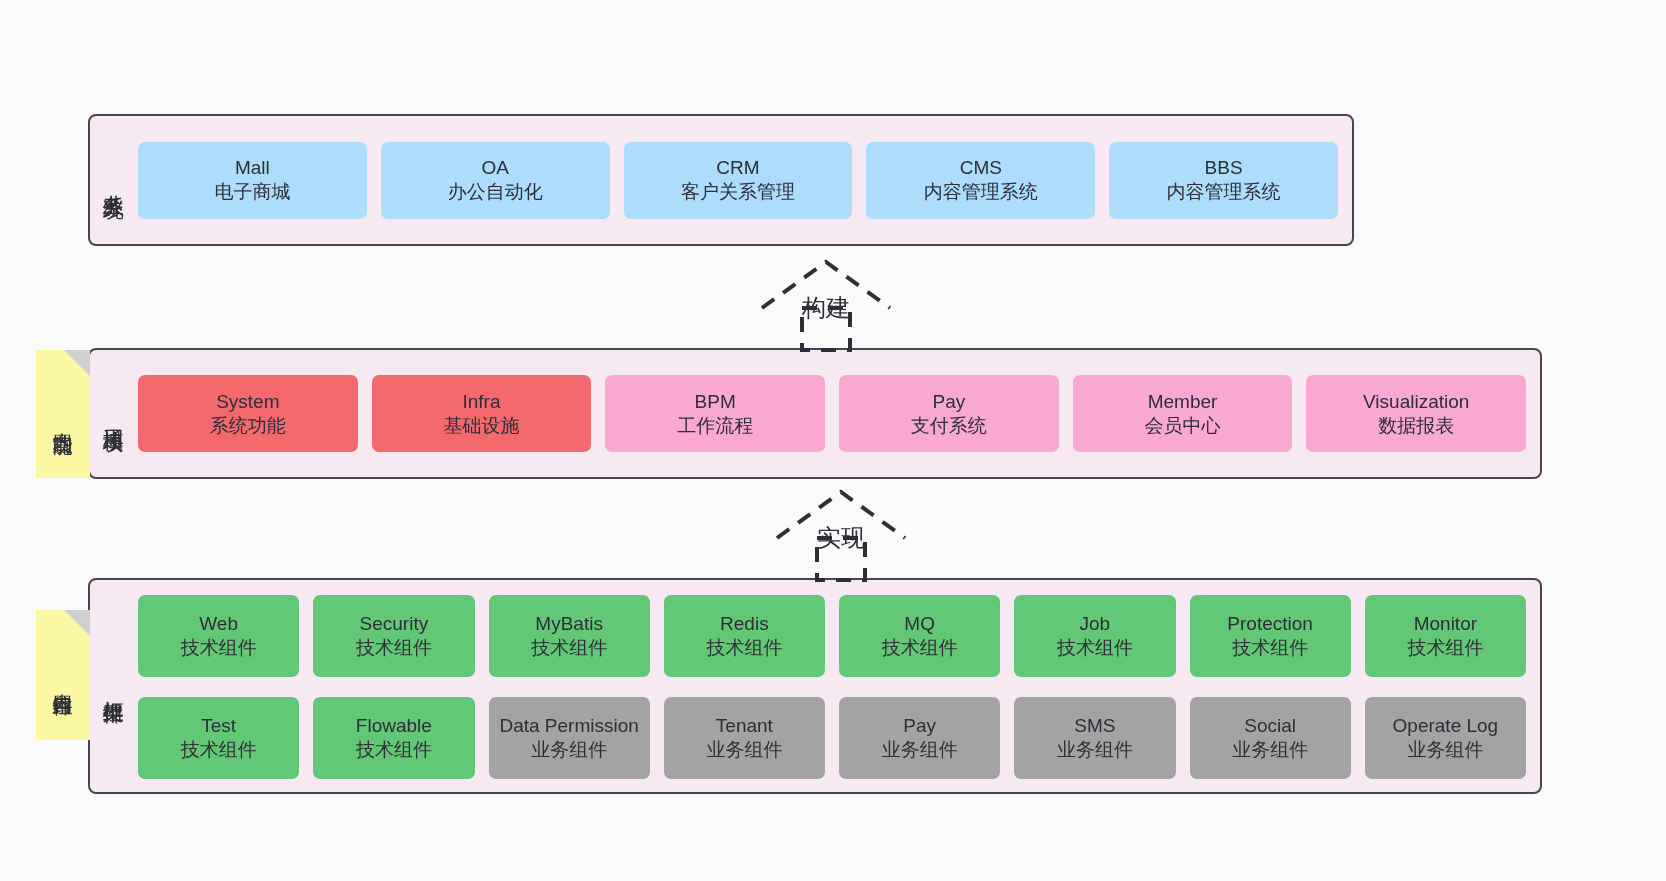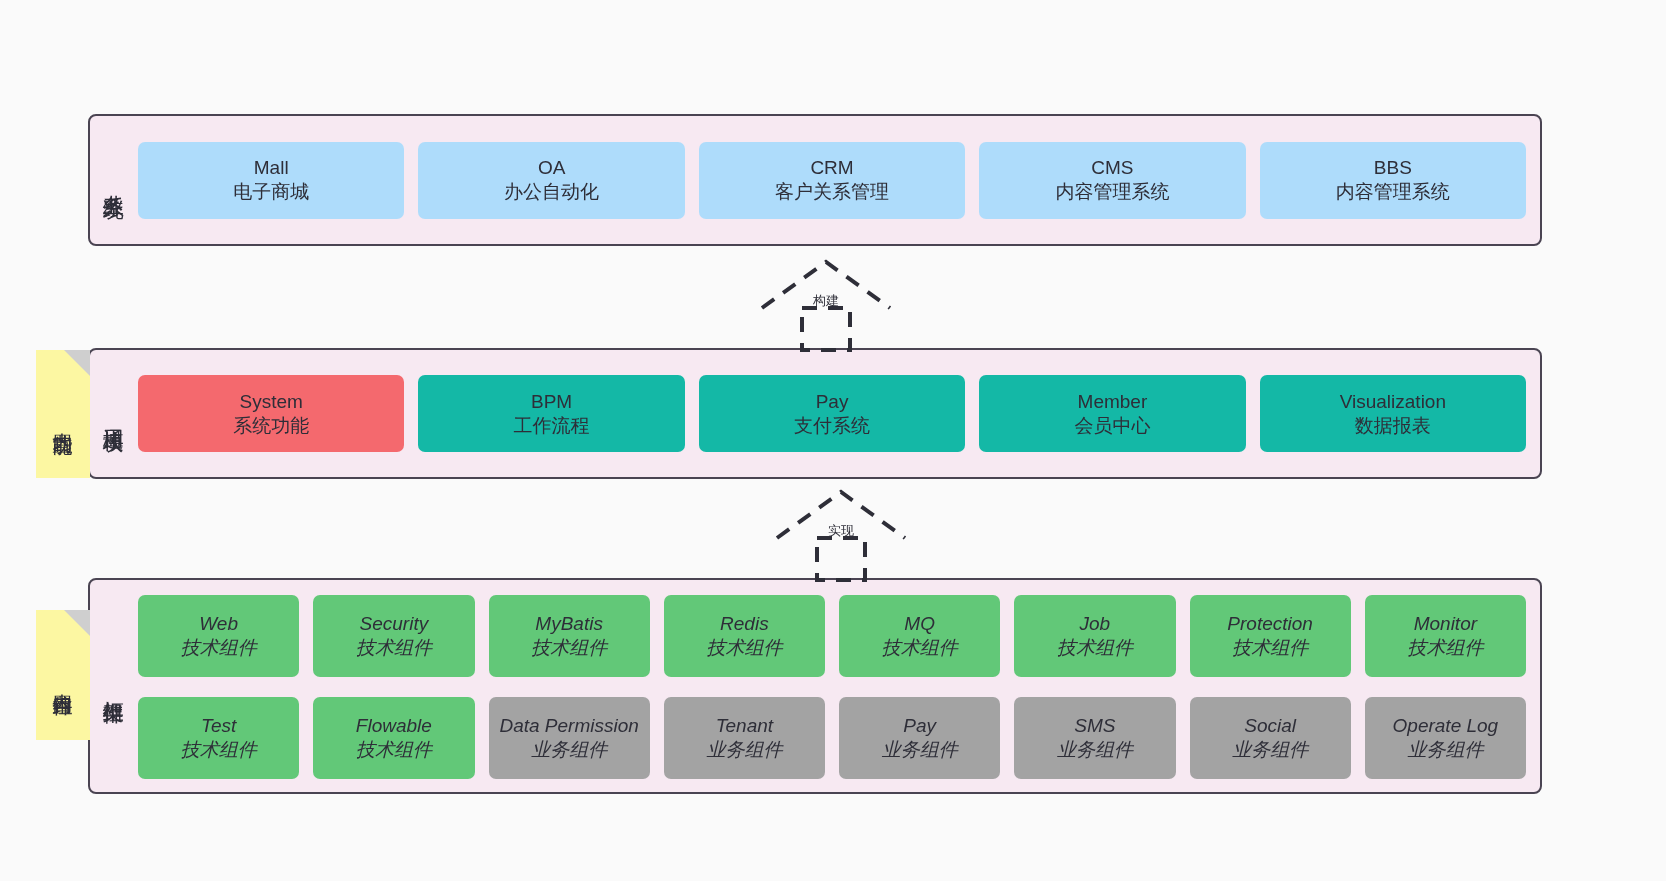--- a/index.html
+++ b/index.html
@@ -71,35 +71,34 @@
     line-height: 1.26;
     padding: 6px 6px;
     color: #2e2e38;
   }
   .card .en { white-space: nowrap; }
   .card .cn { white-space: nowrap; }
   .card.wrapen .en { white-space: normal; }
 
   .c-blue       { background: #aedcfb; }
   .c-red        { background: #f4696e; }
-  .c-pink       { background: #14b8a6; }
+  .c-pink       { background: #f9a8d4; }
   .c-green      { background: #62c878; }
   .c-lightgreen { background: #a3a3a3; }
 
   
-  #layer-business { left: 88px;  top: 114px; width: 1454px; height: 132px; }
+  #layer-business { left: 88px;  top: 114px; width: 1266px; height: 132px; }
   #layer-modules  { left: 88px;  top: 348px; width: 1454px; height: 131px; }
   #layer-framework{ left: 88px;  top: 578px; width: 1454px; height: 216px; }
 
   #layer-framework .layer-body {
     flex-direction: column;
     justify-content: center;
     gap: 20px;
     padding: 10px 14px 9px 2px;
-    font-style: italic;
   }
   #layer-framework .card { min-height: 82px; }
 
   
   .sticky {
     position: absolute;
     width: 54px;
     background: #fcf7a2;
     display: flex;
     align-items: center;
@@ -130,21 +129,21 @@
   .connector {
     position: absolute;
     z-index: 1;
   }
   .connector svg { display: block; overflow: visible; }
   .connector .conn-label {
     position: absolute;
     left: 50%;
     transform: translateX(-50%);
     top: 34px;
-    font-size: 13px;
+    font-size: 24px;
     color: #2e2e38;
     background: transparent;
     white-space: nowrap;
     padding: 0 4px;
     text-align: right;
   }
   #connector-build   { left: 750px; top: 258px; width: 152px; height: 92px; }
   #connector-realize { left: 765px; top: 488px; width: 152px; height: 92px; }
 </style>
 </head>
@@ -203,20 +202,24 @@
   <div class="layer" id="layer-modules">
     <div class="layer-title">通用模块</div>
     <div class="layer-body">
       <div class="card-row">
 
         <div class="card c-red">
           <span class="en">System</span>
           <span class="cn">系统功能</span>
         </div>
 
+        <div class="card c-red">
+          <span class="en">Infra</span>
+          <span class="cn">基础设施</span>
+        </div>
 
         <div class="card c-pink">
           <span class="en">BPM</span>
           <span class="cn">工作流程</span>
         </div>
 
         <div class="card c-pink">
           <span class="en">Pay</span>
           <span class="cn">支付系统</span>
         </div>

